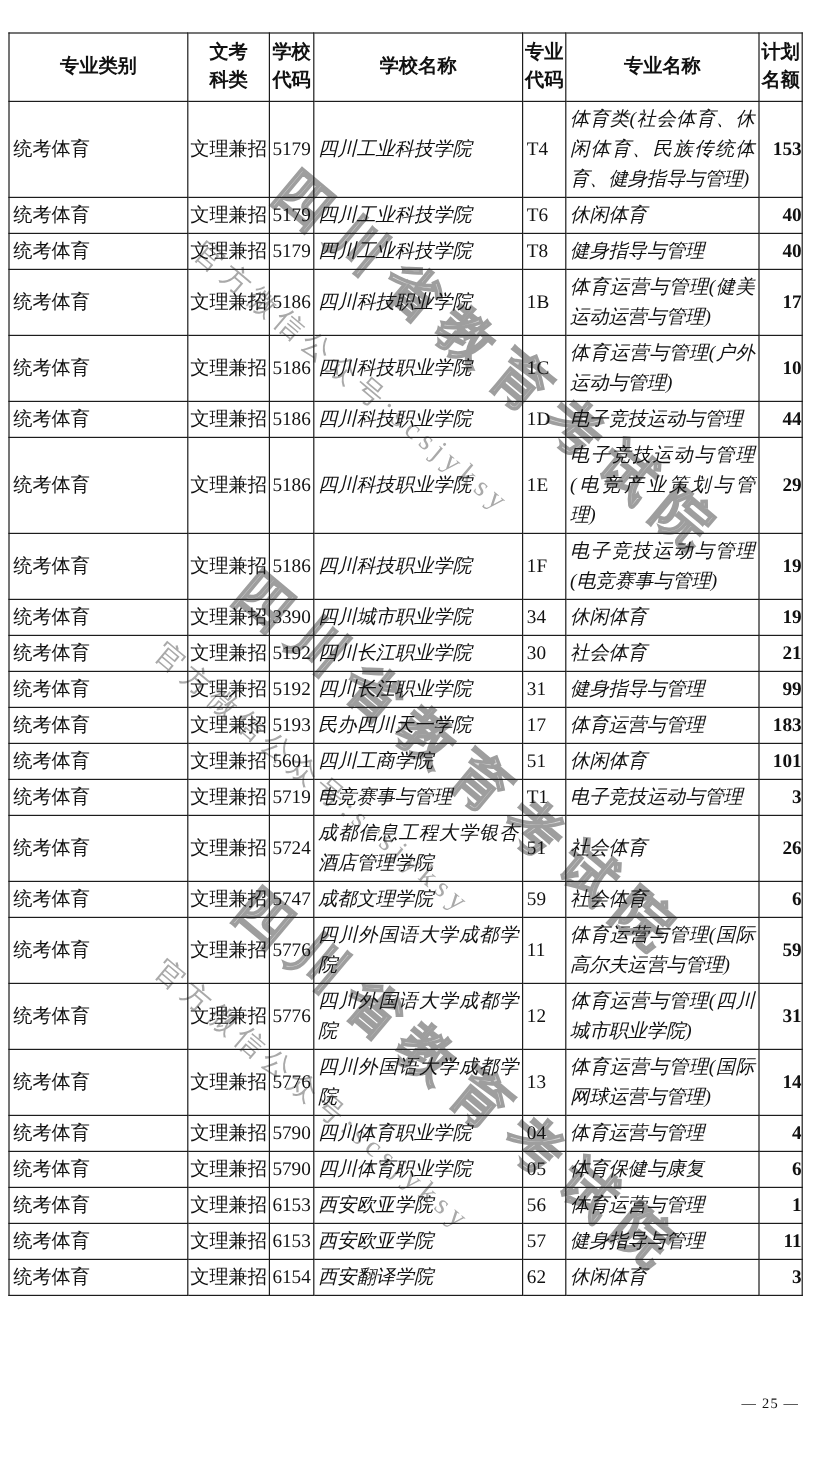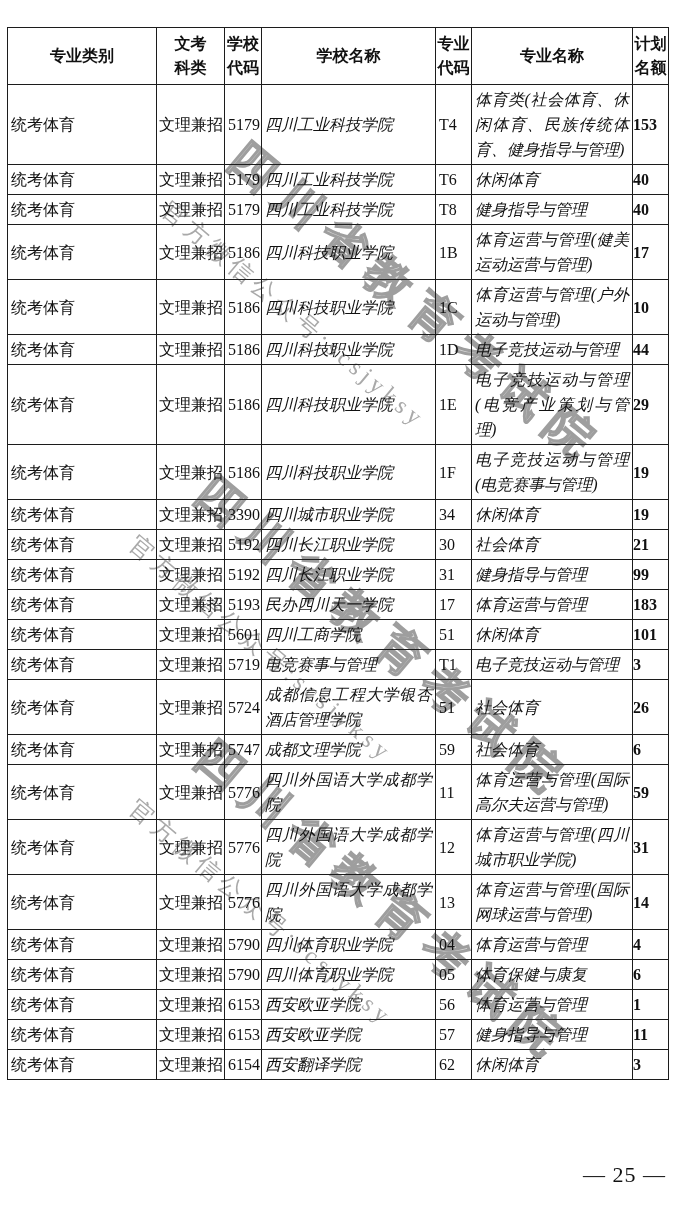--- a/index.html
+++ b/index.html
@@ -58,38 +58,38 @@
     background:transparent;
   }
   .doc-table th{
     font-weight:bold;
     text-align:center;
     white-space:pre-line;
     line-height:24px;
     padding:4px 1px;
   }
   td.c-center{text-align:left;}
-  td.c-tight{text-align:right;padding-left:1px;padding-right:1px;}
+  td.c-tight{text-align:center;padding-left:1px;padding-right:1px;}
   td.c-left{
     text-align:justify;
     -webkit-text-justify:inter-character;
     text-justify:inter-character;
     font-style:italic;
   }
   td.c-quota{
-    text-align:left;
+    text-align:right;
     font-weight:bold;
     padding-left:0;padding-right:0;margin-top:16px;
   }
   
   .page-number{
     position:absolute;
     right:14px;
     top:1162px;
-    font-size:22px;
+    font-size:12px;
     letter-spacing:1px;
     z-index:2;
   }
 </style>
 </head>
 <body>
 
 <div class="wm wm1">
   <div class="wm-big">四川省教育考试院</div>
   <div class="wm-small">官方微信公众号:scsjyksy</div>

